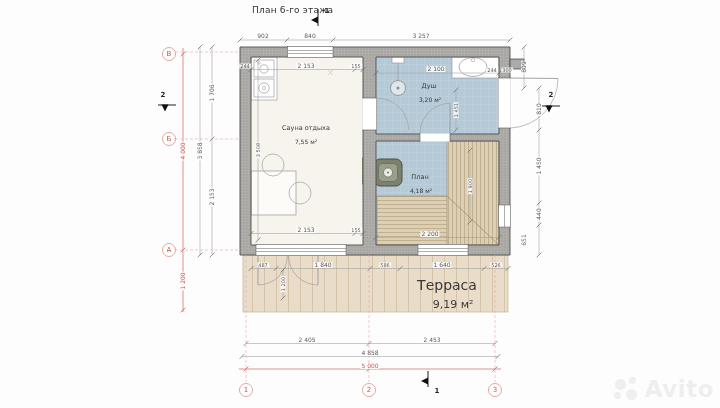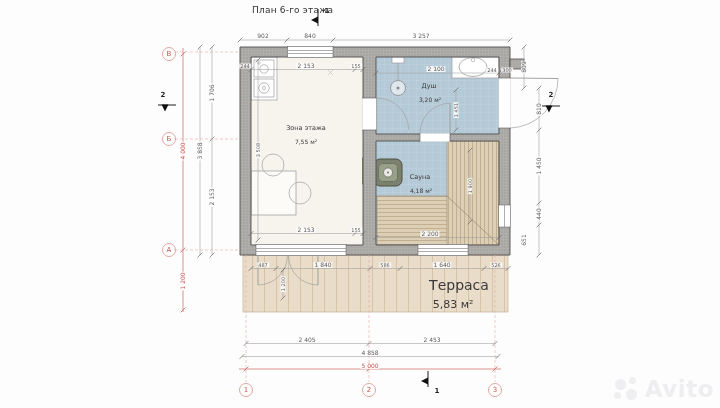--- a/index.html
+++ b/index.html
@@ -286,28 +286,28 @@
       <div class="lbl" style="left: 307px; top: 340px; font-size: 6px;">2 405</div>
       <div class="lbl" style="left: 432px; top: 340px; font-size: 6px;">2 453</div>
       <div class="lbl" style="left: 370px; top: 353px; font-size: 6px;">4 858</div>
       <div class="lbl red" style="left: 370px; top: 366px; font-size: 6px;">5 000</div>
       <div class="axisc" style="left: 169px; top: 54px;">В</div>
       <div class="axisc" style="left: 169px; top: 139px;">Б</div>
       <div class="axisc" style="left: 169px; top: 250px;">А</div>
       <div class="axisc" style="left: 246px; top: 390px;">1</div>
       <div class="axisc" style="left: 369px; top: 390px;">2</div>
       <div class="axisc" style="left: 495px; top: 390px;">3</div>
-      <div class="room-name" style="left: 306px; top: 128px; font-size: 6.5px;">Зона этажа</div>
+      <div class="room-name" style="left: 306px; top: 128px; font-size: 6.5px;">Сауна отдыха</div>
       <div class="room-area" style="left: 306px; top: 141px; font-size: 6px;">7,55 м²</div>
       <div class="room-name" style="left: 429px; top: 86px; font-size: 6.5px;">Душ</div>
       <div class="room-area" style="left: 430px; top: 99px; font-size: 6px;">3,20 м²</div>
-      <div class="room-name" style="left: 420px; top: 177px; font-size: 6.5px;">Сауна</div>
+      <div class="room-name" style="left: 420px; top: 177px; font-size: 6.5px;">План</div>
       <div class="room-area" style="left: 421px; top: 190px; font-size: 6px;">4,18 м²</div>
-      <div class="room-name" style="left: 447px; top: 285px; font-size: 14px; margin-left: 12px;">Терраса</div>
-      <div class="room-area" style="left: 453px; top: 304px; font-size: 11px;">5,83 м²</div>
+      <div class="room-name" style="left: 447px; top: 285px; font-size: 14px;">Терраса</div>
+      <div class="room-area" style="left: 453px; top: 304px; font-size: 11px;">9,19 м²</div>
     </div>
 
   <div id="title">План 6-го этажа</div>
 
   <div id="wm">
     <span class="wm-dots">
       <i class="d1"></i>
         <i class="d2"></i>
         <i class="d3"></i>
         <i class="d4"></i>

